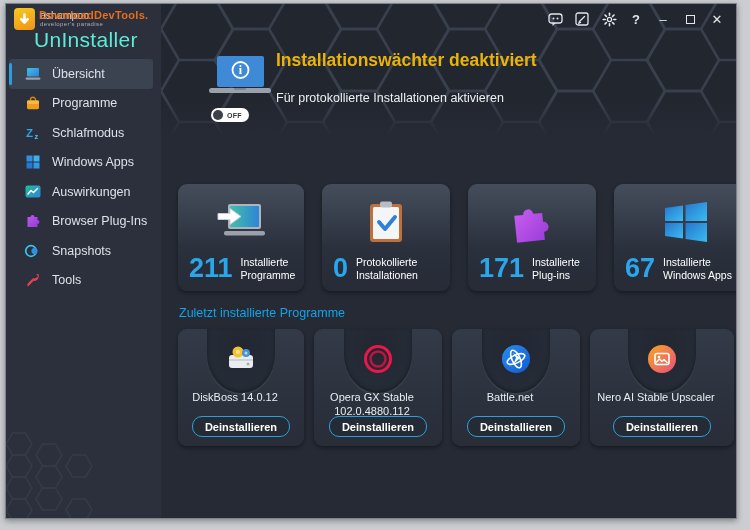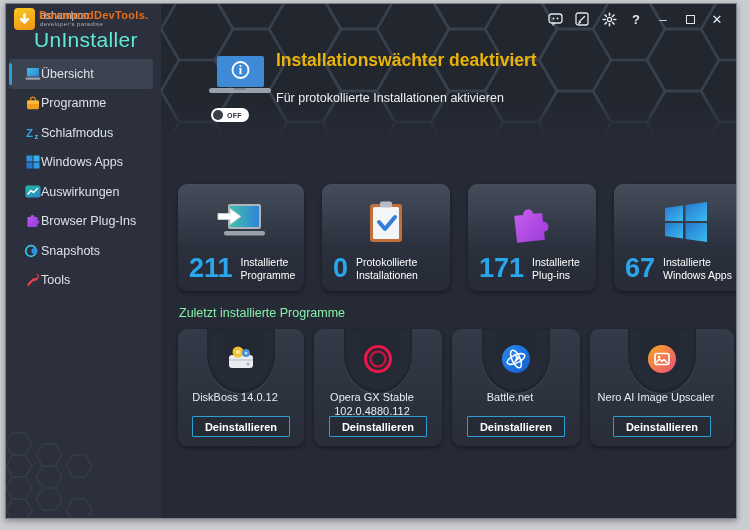--- a/index.html
+++ b/index.html
@@ -30,21 +30,21 @@
   .brand-tag  { position:absolute; left:34px; top:17px; font-size:6px; color:#a9afb9; letter-spacing:.4px; }
   .app-title  { position:absolute; left:28px; top:24px; font-size:21px; font-weight:400; color:#5eead4; letter-spacing:.3px; }
   .watermark  {
     position:absolute; left:33px; top:5px; z-index:9;
     font-size:11px; font-weight:bold; color:#f97316; opacity:.92;
     letter-spacing:.3px; white-space:nowrap;
   }
   .nav { position:absolute; top:55px; left:0; right:0; }
   .nav-item {
     position:relative; height:29.5px; margin:0 8px 0 3px; padding-left:15px;
-    display:flex; align-items:center; 
+    display:flex; align-items:center; gap:11px;
     color:#dde1e8; font-size:12.5px; border-radius:3px; cursor:pointer;
   }
   .nav-item.selected { background:#3b4250; }
   .nav-item.selected::before {
     content:""; position:absolute; left:0; top:4px; bottom:4px; width:3px;
     border-radius:2px; background:#2f9be0;
   }
   .nav-ic { width:17px; height:16px; flex:none; display:flex; align-items:center; justify-content:center; }
   .side-hexes { position:absolute; left:0; bottom:0; opacity:.65; }
   
@@ -80,21 +80,21 @@
   .w1{width:126px;} .w2{width:128px;} .w3{width:128px;} .w4{width:144px;}
   .stat-icon { position:absolute; left:0; right:0; top:8px; height:60px;
     display:flex; align-items:center; justify-content:center; }
   .stat-bottom {
     position:absolute; left:11px; right:2px; bottom:9px;
     display:flex; align-items:center; gap:8px;
   }
   .stat-value { font-size:27px; font-weight:bold; color:#2aa7ec; line-height:1; }
   .stat-label { font-size:10.5px; color:#ffffff; line-height:1.2; }
   
-  .recent-heading { position:absolute; left:18px; top:302px; font-size:12.5px; color:#86efac; }
+  .recent-heading { position:absolute; left:18px; top:302px; font-size:12.5px; color:#0ea5e9; }
   .apps-row { position:absolute; left:17px; top:325px; display:flex; gap:10px; }
   .app-card {
     height:117px; border-radius:9px; position:relative;
     background:linear-gradient(180deg,#343b48, #2b3останов0 0) ; 
   }
   .app-card {
     background:linear-gradient(180deg,#343b48 0%, #2c323e 55%, #282d38 100%);
     box-shadow:0 2px 4px rgba(0,0,0,.4);
   }
   .app-circle {
@@ -103,21 +103,21 @@
     background:radial-gradient(circle at 50% 30%, #212631, #272d38 75%);
     box-shadow:0 2px 1px rgba(255,255,255,.07), inset 0 -2px 4px rgba(0,0,0,.35);
   }
   .app-icon { position:absolute; top:14px; left:50%; transform:translateX(-50%); }
   .app-name {
     position:absolute; top:62px; left:4px; right:16px; text-align:center;
     font-size:11px; color:#e9edf2; line-height:1.25;
   }
   .uninstall-btn {
     position:absolute; bottom:9px; left:50%; transform:translateX(-50%);
-    width:98px; height:21px; border-radius:1px;
+    width:98px; height:21px; border-radius:10px;
     border:1px solid #2d9fd8; background:rgba(30,36,46,.35);
     color:#ffffff; font-size:11px; font-weight:bold;
     display:flex; align-items:center; justify-content:center; cursor:pointer;
     font-family:"Liberation Sans", sans-serif;
   }
 </style>
 </head>
 <body>
 
 <div class="window">
@@ -421,21 +421,21 @@
                   <stop offset="0" stop-color="#f5a623"></stop>
                   <stop offset="1" stop-color="#ec4f7c"></stop>
                 </linearGradient>
               </defs>
             <circle cx="16" cy="16" r="14" fill="url(#g8)"></circle>
             <rect x="9" y="10.5" width="14" height="11" rx="2" stroke="#ffffff" stroke-width="1.6" fill="none"></rect>
             <circle cx="13" cy="14" r="1.3" fill="#ffffff"></circle>
             <path d="M10 19.5 l3.5 -3.5 2.5 2.5 2 -2 3.5 3.5" stroke="#ffffff" stroke-width="1.5" fill="none" stroke-linejoin="round"></path>
           </svg>
         </div>
-        <div class="app-name">Nero AI Image Upscaler</div>
+        <div class="app-name">Nero AI Stable Upscaler</div>
         <button class="uninstall-btn">Deinstallieren</button>
       </div>
     </div>
   </div>
 
   <div class="titlebar-icons">
     <div class="tb-btn">
       <svg width="15" height="15" viewBox="0 0 15 15">
           <rect x="1" y="2" width="13" height="9" rx="2.5" stroke="#e3e7ed" stroke-width="1.3" fill="none"></rect>
           <path d="M4.5 11 v3 l3.2 -3" fill="#e3e7ed"></path>

